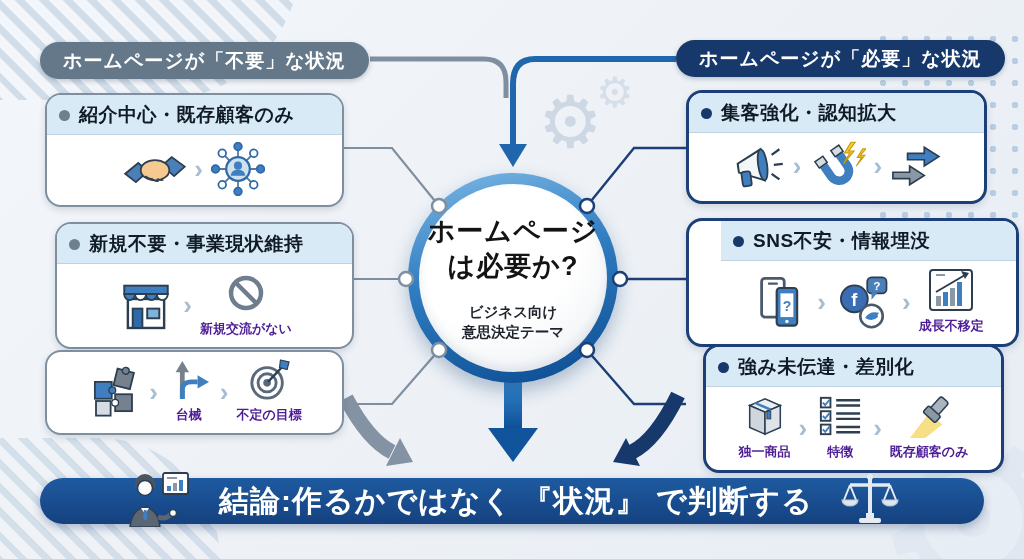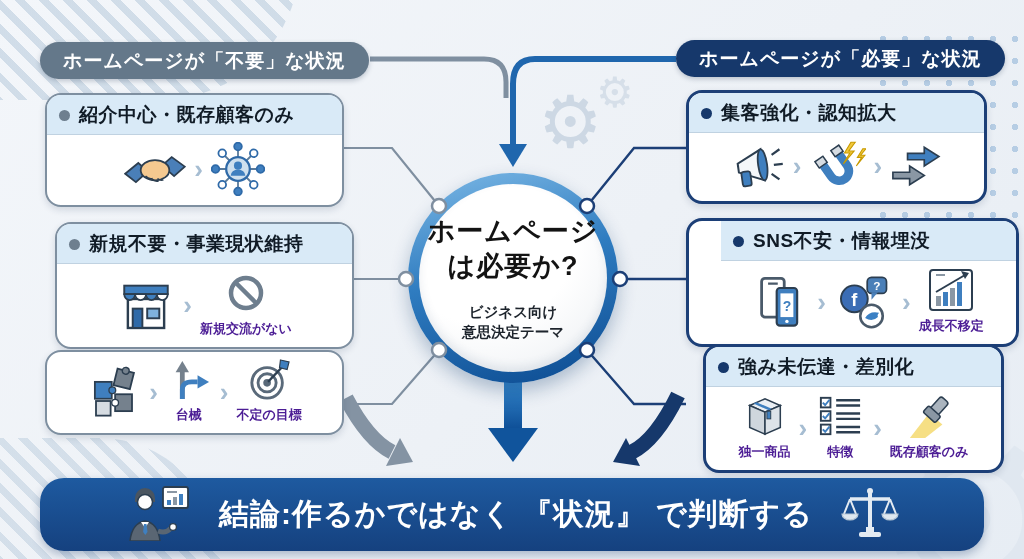--- a/index.html
+++ b/index.html
@@ -53,21 +53,21 @@
     background:linear-gradient(165deg,#7db9e6 0%,#2f7cc0 45%,#0b4a90 100%);
     box-shadow:0 8px 18px rgba(16,58,110,.3);z-index:3;}
   .circle-inner{position:absolute;left:11px;top:11px;right:11px;bottom:11px;border-radius:50%;
     background:radial-gradient(circle at 35% 25%,#ffffff 50%,#e9edf1 100%);
     display:flex;flex-direction:column;align-items:center;justify-content:center;
     box-shadow:inset 0 -5px 10px rgba(40,70,110,.10);}
   .c-title{font-size:27px;font-weight:bold;color:#131313;line-height:1.3;text-align:center;letter-spacing:1px;}
   .c-sub{font-size:14.5px;font-weight:bold;color:#1d242c;line-height:1.4;text-align:center;margin-top:18px;}
 
   
-  .banner{position:absolute;left:40px;top:478px;width:944px;height:73px;border-radius:24px;
+  .banner{position:absolute;left:40px;top:478px;width:944px;height:46px;border-radius:24px;
     background:linear-gradient(180deg,#1e5aa0 0%,#15417f 100%);z-index:3;
     display:flex;align-items:center;justify-content:center;gap:28px;
     box-shadow:0 4px 10px rgba(16,50,100,.3);}
   .banner-text{color:#fff;font-size:30px;font-weight:bold;letter-spacing:1px;white-space:nowrap;}
 </style>
 </head>
 <body>
 
 <div class="stage">
 

